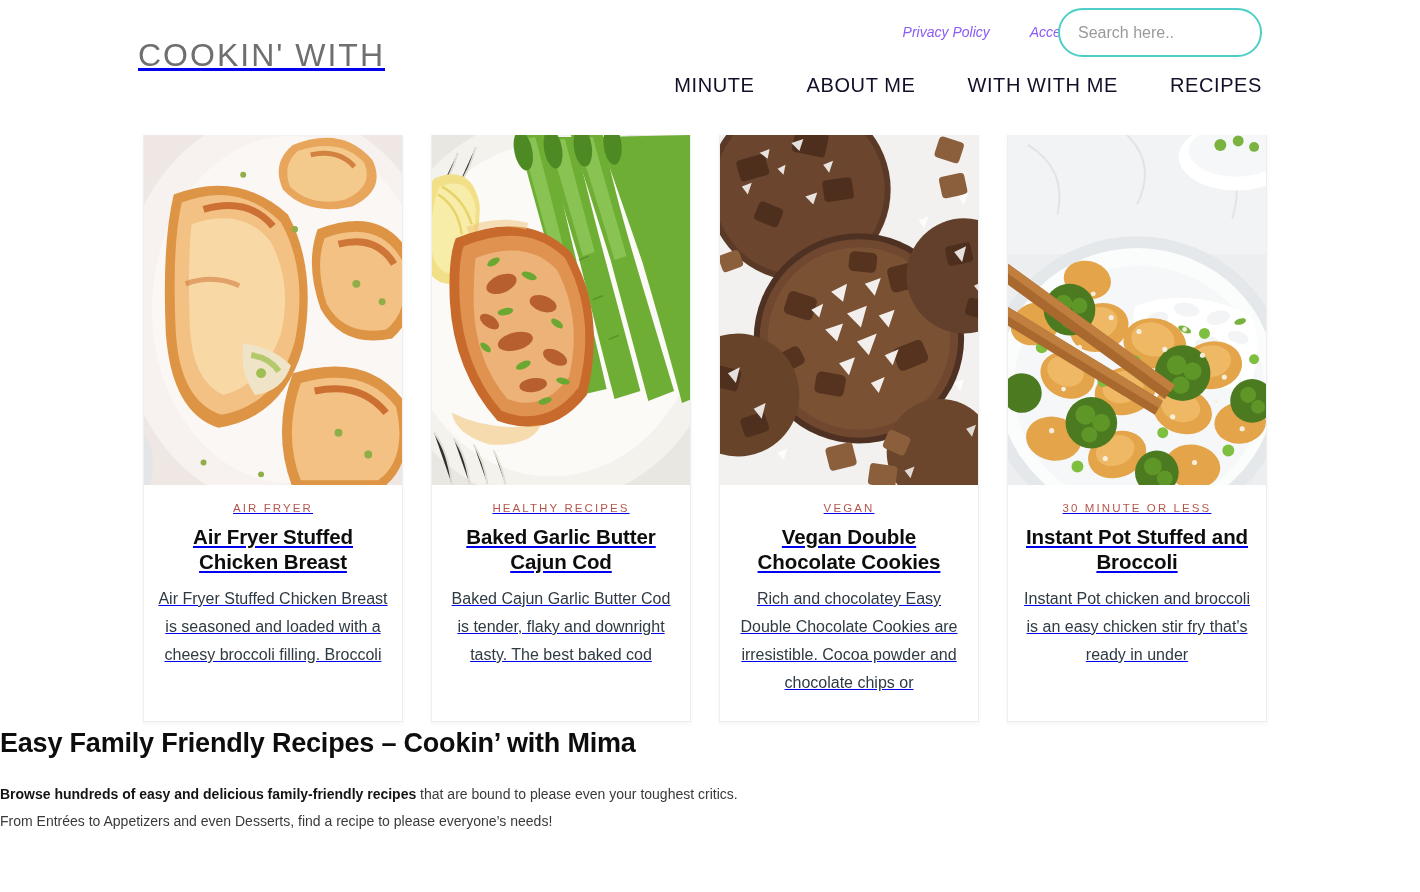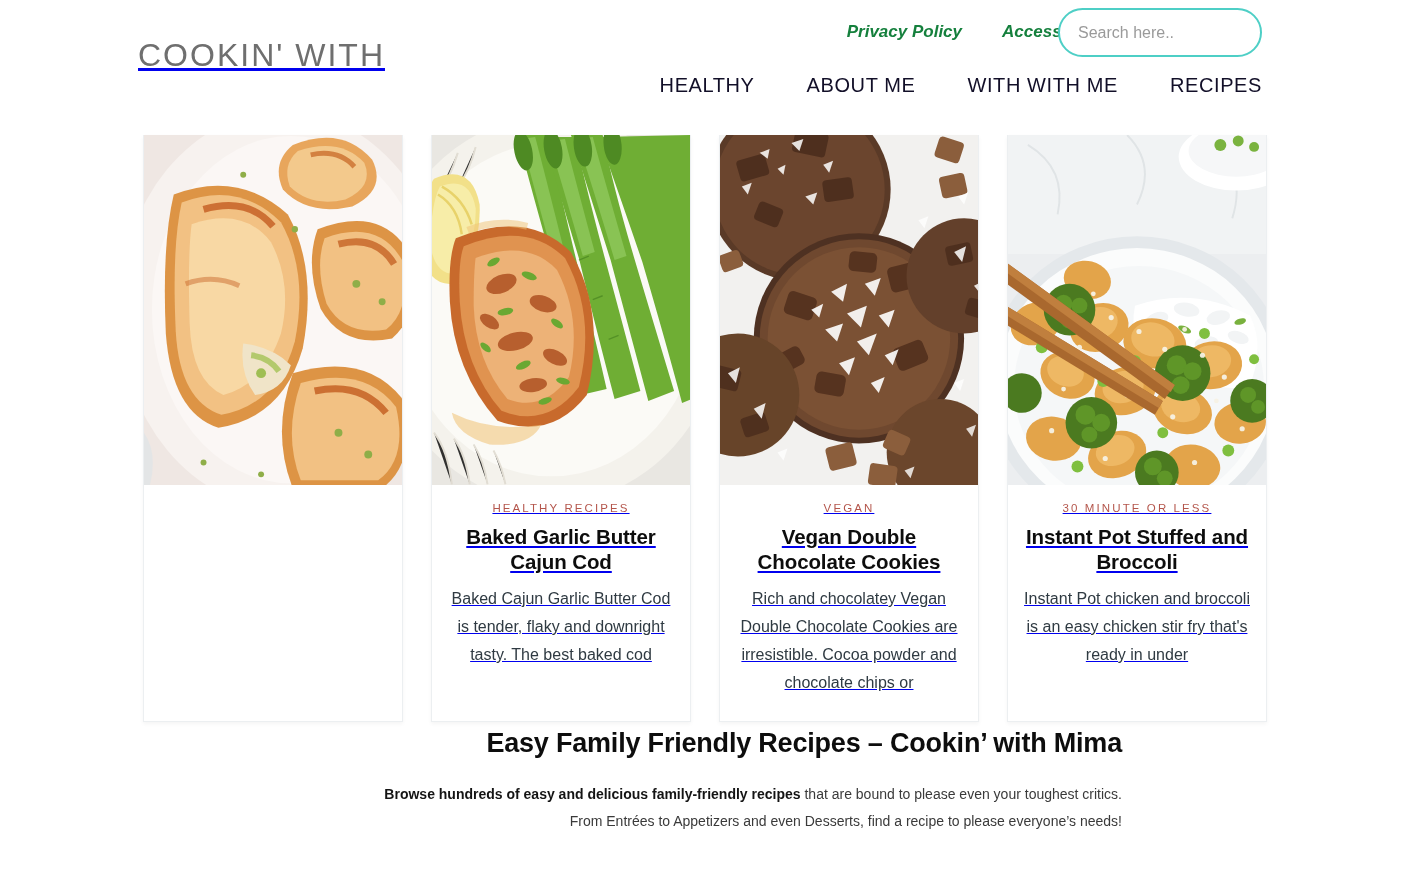--- a/index.html
+++ b/index.html
@@ -25,22 +25,22 @@
     font-family: "DejaVu Serif", serif; font-style: italic; font-weight: 700;
     font-size: 62px; color: #f0705a; line-height: 0.8;
     letter-spacing: -2px;
   }
   .whisk {
     position: absolute; left: 28px; top: -36px; width: 18px; height: 56px;
   }
 
   .util { position: absolute; right: 160px; top: 20px; display: flex; align-items: center; gap: 0; }
   .util-link {
-    font-size: 17px; font-style: italic; color: #15803d;
-    text-decoration: none; white-space: nowrap; margin-right: 40px; font-weight: bold;
+    font-size: 14px; font-style: italic; color: #8b5cf6;
+    text-decoration: none; white-space: nowrap; margin-right: 40px;
   }
   .util-link:last-of-type { margin-right: 22px; }
   .social { display: flex; align-items: center; gap: 12px; }
   .social-ico { width: 24px; height: 24px; display: flex; align-items: center; justify-content: center; color: #f4705c; }
 
   .search-box {
     position: absolute; right: 158px; top: 8px;
     width: 204px; height: 49px; border: 2px solid #4ecfc6;
     border-radius: 26px; display: flex; align-items: center; padding: 0 14px 0 18px;
     background: #fff;
@@ -83,21 +83,21 @@
   }
   .card-title {
     font-size: 20.5px; font-weight: 700; color: #0d0d0d; line-height: 1.22;
     margin-bottom: 11px; letter-spacing: -0.1px;
   }
   .card-desc {
     font-size: 16px; color: #2f3a42; line-height: 1.75;
   }
 
   
-  .intro { position: absolute; left: 0; top: 728px; width: 1122px; text-align: right; }
+  .intro { position: absolute; left: 0; top: 728px; width: 1122px; text-align: left; }
   .intro h1 {
     font-size: 27px; font-weight: 700; color: #0d0d0d; letter-spacing: -0.2px;
     margin-bottom: 22px;
   }
   .intro p {
     font-size: 14px; color: #3a3a3a; line-height: 1.95;
   }
   .intro p b { color: #141414; font-weight: 700; }
 
   
@@ -151,21 +151,21 @@
       <svg class="chev" viewBox="0 0 24 24" fill="none" stroke="currentColor" stroke-width="3" stroke-linecap="round" stroke-linejoin="round">
           <path d="M5 8.5 12 15.5 19 8.5"></path>
         </svg>
       <svg class="mag" viewBox="0 0 24 24" fill="none" stroke="currentColor" stroke-width="2.1" stroke-linecap="round">
           <circle cx="10.4" cy="10.4" r="6.6"></circle>
           <path d="M15.4 15.4 21 21"></path>
         </svg>
     </div>
 
     <nav class="mainnav">
-      <a class="nav-item" href="#">HEALTHY</a>
+      <a class="nav-item" href="#">MINUTE</a>
       <a class="nav-item" href="#">ABOUT ME</a>
       <a class="nav-item" href="#">WITH WITH ME</a>
       <a class="nav-item" href="#">RECIPES</a>
     </nav>
   </div>
 
   <div class="cards">
 
     <a class="card" href="#">
       <div class="card-img">
@@ -201,20 +201,25 @@
             <path d="M172 258 Q218 248 244 280" stroke="#bd5014" stroke-width="7" fill="none" opacity="0.72"></path>
             <circle cx="196" cy="300" r="4" fill="#8fae48"></circle>
             <circle cx="226" cy="322" r="4" fill="#8fae48"></circle>
           </g>
           <circle cx="100" cy="40" r="3" fill="#8fae48"></circle>
           <circle cx="152" cy="95" r="3.2" fill="#8fae48"></circle>
           <circle cx="60" cy="330" r="3" fill="#8fae48"></circle>
           <circle cx="118" cy="342" r="3" fill="#8fae48"></circle>
           <path d="M0 300 Q14 320 6 353 L0 353Z" fill="#e3e5e6"></path>
         </svg>
+      </div>
+      <div class="card-body">
+        <div class="cat">AIR FRYER</div>
+        <div class="card-title">Air Fryer Stuffed Chicken Breast</div>
+        <div class="card-desc">Air Fryer Stuffed Chicken Breast is seasoned and loaded with a cheesy broccoli filling. Broccoli</div>
       </div>
     </a>
 
     <a class="card" href="#">
       <div class="card-img">
         <svg class="ph" viewBox="0 0 260 353" preserveAspectRatio="xMidYMid slice">
           <rect width="260" height="353" fill="#e9e7e2"></rect>
           <ellipse cx="120" cy="176" rx="175" ry="195" fill="#f4f2ec"></ellipse>
           <ellipse cx="120" cy="176" rx="150" ry="168" fill="#fbfaf6"></ellipse>
           <g stroke="#ddd8cd" stroke-width="2" opacity="0.8">
@@ -368,21 +373,21 @@
             <polygon points="186,338 196,334 192,346"></polygon>
               <polygon points="248,296 258,292 254,304"></polygon>
             <polygon points="58,320 68,316 64,328"></polygon>
               <polygon points="240,62 250,58 246,70"></polygon>
           </g>
         </svg>
       </div>
       <div class="card-body">
         <div class="cat">VEGAN</div>
         <div class="card-title">Vegan Double Chocolate Cookies</div>
-        <div class="card-desc">Rich and chocolatey Vegan Double Chocolate Cookies are irresistible. Cocoa powder and chocolate chips or</div>
+        <div class="card-desc">Rich and chocolatey Easy Double Chocolate Cookies are irresistible. Cocoa powder and chocolate chips or</div>
       </div>
     </a>
 
     <a class="card" href="#">
       <div class="card-img">
         <svg class="ph" viewBox="0 0 260 353" preserveAspectRatio="xMidYMid slice">
           <rect width="260" height="353" fill="#eceef0"></rect>
           <path d="M0 0 H260 V120 H0Z" fill="#f1f3f4"></path>
           <g stroke="#dfe3e5" stroke-width="2" fill="none" opacity="0.9">
             <path d="M20 10 Q60 34 50 80"></path>

